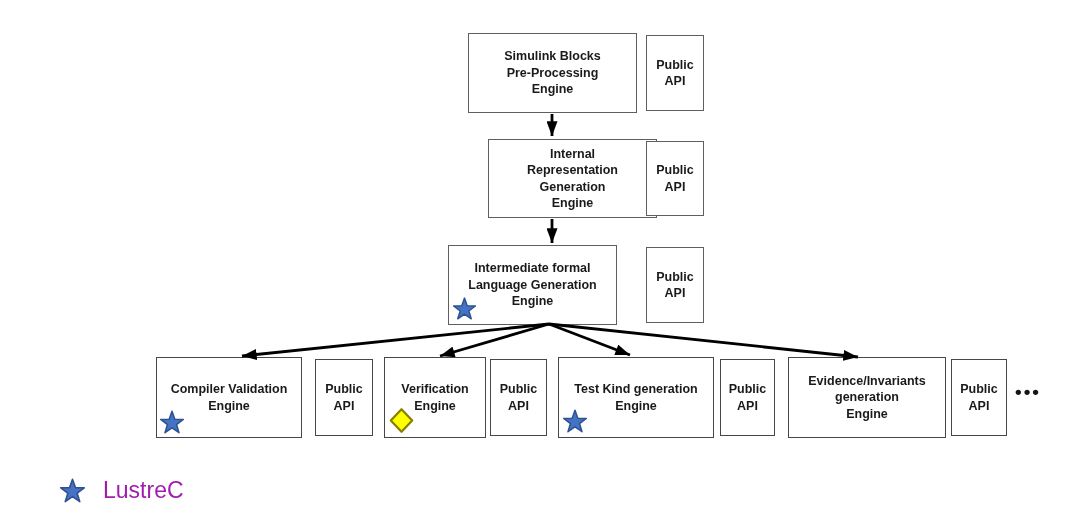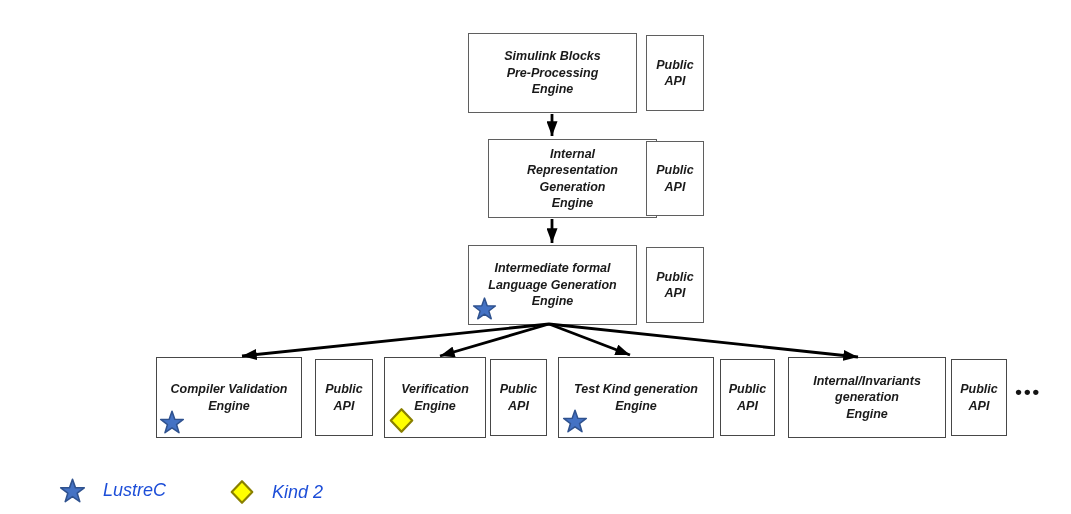--- a/index.html
+++ b/index.html
@@ -3,21 +3,20 @@
 <meta charset="utf-8">
 <style>
   html, body { margin: 0; padding: 0; background: #ffffff; }
   .canvas {
     position: relative;
     width: 1071px;
     height: 514px;
     background: #ffffff;
     font-family: "Liberation Sans", sans-serif;
     overflow: hidden;
-    font-style: italic;
   }
   .connectors {
     position: absolute;
     left: 0; top: 0;
     width: 1071px; height: 514px;
     pointer-events: none;
     z-index: 3;
   }
   .box {
     position: absolute;
@@ -53,22 +52,22 @@
     z-index: 2;
   }
   .legend-item {
     position: absolute;
     display: flex;
     align-items: center;
     gap: 17px;
     z-index: 2;
   }
   .legend-label {
-    font-size: 18px;
-    color: #1d4ed8;
+    font-size: 23px;
+    color: #a21caf;
   }
 </style>
 </head>
 <body>
 
 <div class="canvas">
 
   <svg class="connectors" viewBox="0 0 1071 514">
     <defs>
       <marker id="ah" viewBox="0 0 16 12" refX="16" refY="6" markerWidth="15" markerHeight="11" orient="auto" markerUnits="userSpaceOnUse">
@@ -99,21 +98,21 @@
     <span class="lbl">Internal
 Representation
 Generation
 Engine</span>
   </div>
   <div class="box api" style="left:646px;top:141px;width:58px;height:75px">
     <span class="lbl">Public
 API</span>
   </div>
 
-  <div class="box engine" style="left:468px;top:245px;width:169px;height:80px">
+  <div class="box engine" style="left:448px;top:245px;width:169px;height:80px">
     <span class="lbl">Intermediate formal
 Language Generation
 Engine</span>
     <svg class="marker" style="left:3px;bottom:3px;width:25px;height:25px" viewBox="0 0 24 24">
       <polygon points="12,2 14.59,9.44 22.46,9.6 16.18,14.36 18.47,21.9 12,17.4 5.53,21.9 7.82,14.36 1.54,9.6 9.41,9.44" stroke-width="1.4" stroke-linejoin="round" fill="#4472C4" stroke="#2F528F"></polygon>
     </svg>
   </div>
   <div class="box api" style="left:646px;top:247px;width:58px;height:76px">
     <span class="lbl">Public
 API</span>
@@ -149,38 +148,32 @@
     <svg class="marker" style="left:3px;bottom:3px;width:26px;height:26px" viewBox="0 0 24 24">
       <polygon points="12,2 14.59,9.44 22.46,9.6 16.18,14.36 18.47,21.9 12,17.4 5.53,21.9 7.82,14.36 1.54,9.6 9.41,9.44" stroke-width="1.4" stroke-linejoin="round" fill="#4472C4" stroke="#2F528F"></polygon>
     </svg>
   </div>
   <div class="box api bottom" style="left:720px;top:359px;width:55px;height:77px">
     <span class="lbl">Public
 API</span>
   </div>
 
   <div class="box engine bottom" style="left:788px;top:357px;width:158px;height:81px">
-    <span class="lbl">Internal/Invariants
+    <span class="lbl">Evidence/Invariants
 generation
 Engine</span>
   </div>
   <div class="box api bottom" style="left:951px;top:359px;width:56px;height:77px">
     <span class="lbl">Public
 API</span>
   </div>
 
   <div class="more" style="left:1015px;top:381px">•••</div>
 
   <div class="legend-item" style="left:59px;top:477px">
     <svg style="width:27px;height:27px" viewBox="0 0 24 24">
       <polygon points="12,2 14.59,9.44 22.46,9.6 16.18,14.36 18.47,21.9 12,17.4 5.53,21.9 7.82,14.36 1.54,9.6 9.41,9.44" stroke-width="1.4" stroke-linejoin="round" fill="#4472C4" stroke="#2F528F"></polygon>
     </svg>
     <span class="legend-label">LustreC</span>
   </div>
 
-  <div class="legend-item" style="left:229px;top:479px">
-    <svg style="width:26px;height:26px" viewBox="0 0 24 24">
-      <polygon points="12,2 21.5,12 12,22 2.5,12" stroke-width="2" stroke-linejoin="round" fill="#FFFF00" stroke="#8A8000"></polygon>
-    </svg>
-    <span class="legend-label">Kind 2</span>
-  </div>
 
 </div>
 
 </body></html>

